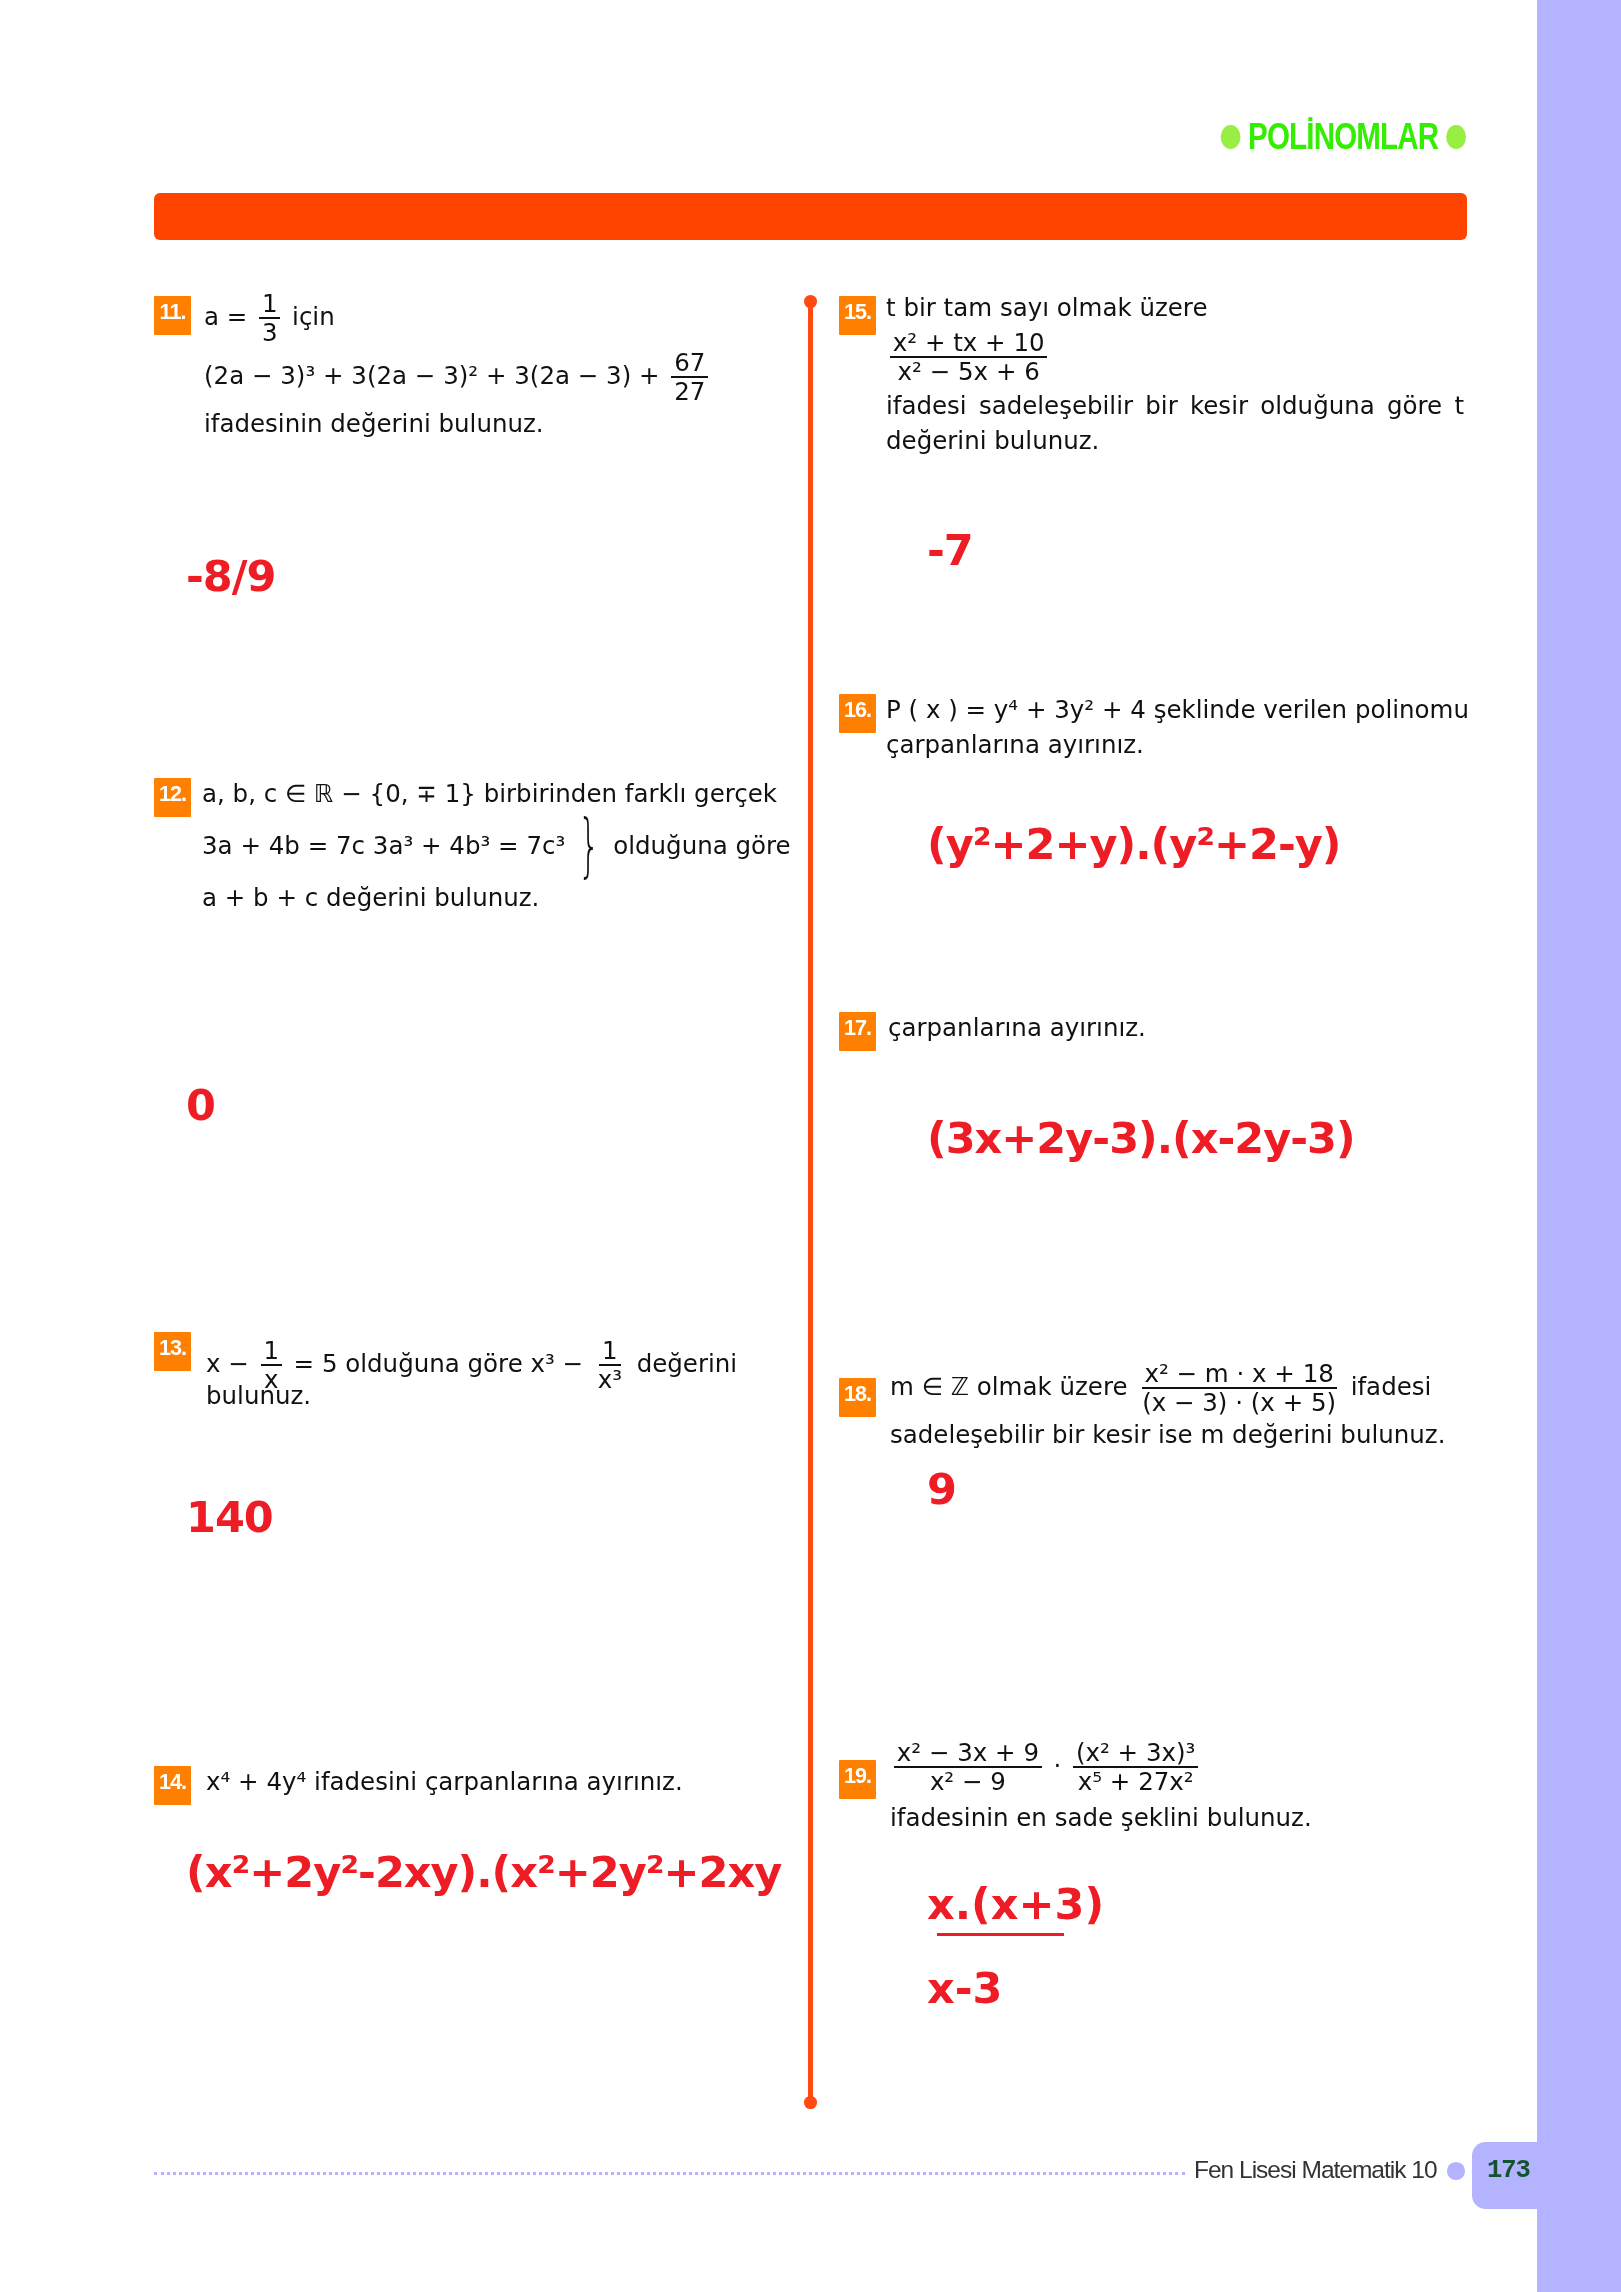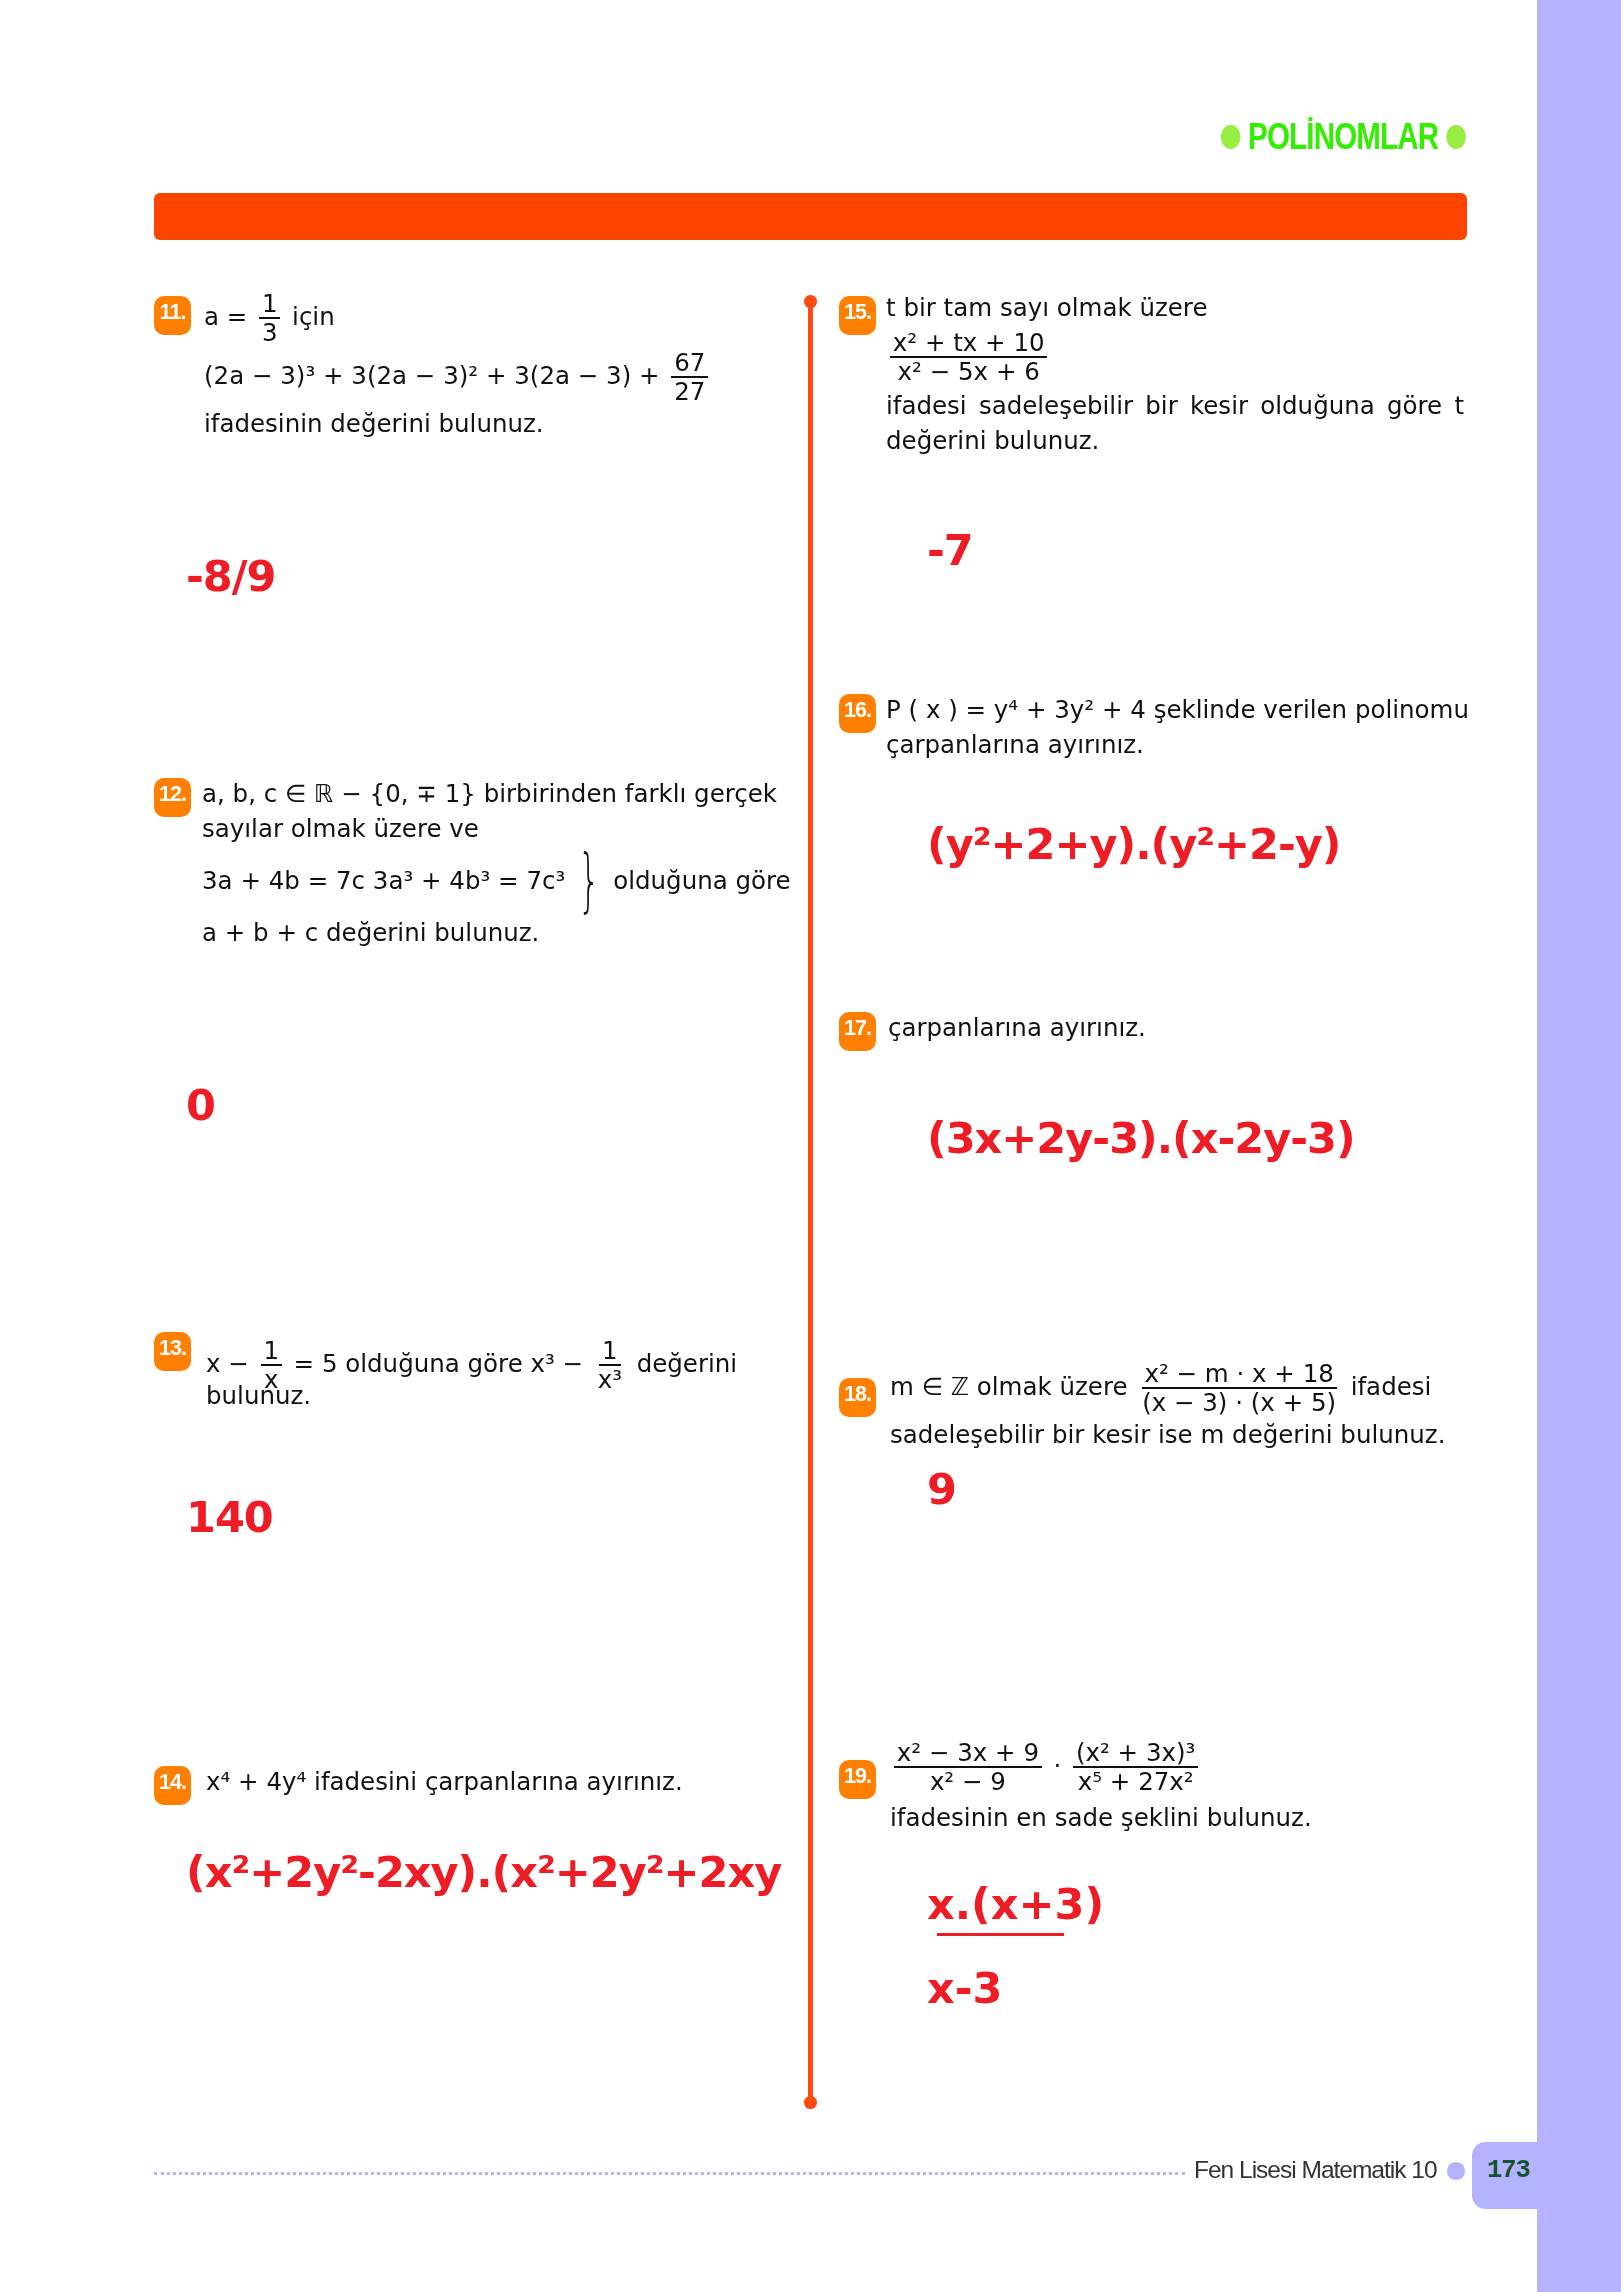--- a/index.html
+++ b/index.html
@@ -12,21 +12,21 @@
     font-family:"Liberation Sans", sans-serif; font-weight:bold; font-size:36px; color:#33ee00; letter-spacing:-1px;
     transform:scaleX(0.82); transform-origin:right center; }
   .chapter-title .dot { width:23.5px; height:23.5px; border-radius:50%; background:#99ee44; display:inline-block; }
 
   .top-bar { position:absolute; left:154px; top:193px; width:1313px; height:47px; background:#ff4400; border-radius:5.9px; }
 
   .divider { position:absolute; left:808px; top:301px; width:4.9px; height:1802px; background:#ff4a12; }
   .divider-dot { position:absolute; width:12.7px; height:12.7px; border-radius:50%; background:#ff4a12; left:804px; }
 
   .q { position:absolute; font-size:24.5px; line-height:35px; color:#111; }
-  .num { position:absolute; width:37px; height:39px; background:#ff8000; color:#fff; border-radius:10px;
+  .num { position:absolute; width:37px; height:39px; background:#ff8000; color:#fff; border-radius:1px;
     font-family:"Liberation Sans", sans-serif; font-weight:bold; font-size:21.6px; line-height:31px; text-align:center;
     letter-spacing:-1px; }
   .line { white-space:nowrap; }
   .frac { display:inline-flex; flex-direction:column; align-items:center; vertical-align:middle; margin:0 3.9px; line-height:27.4px; }
   .frac .n { border-bottom:2px solid #111; padding:0 2.9px; }
   .frac .d { padding:0 2.9px; }
 
   .ans { position:absolute; color:#ee1c25; font-family:"DejaVu Sans", sans-serif; font-weight:bold; font-size:43px; line-height:51px; white-space:nowrap; letter-spacing:-1px; }
 
   .brace-group { display:flex; align-items:center; }
@@ -78,21 +78,20 @@
         <span class="d">27</span>
       </span>
   </div>
   <div class="line">ifadesinin değerini bulunuz.</div>
 </div>
 <div class="ans" style="left:186px;top:551px">-8/9</div>
 
 <div class="num" style="left:154px;top:778px">12.</div>
 <div class="q" style="left:202px;top:776px">
   <div class="line">a, b, c ∈ ℝ − {0, ∓ 1} birbirinden farklı gerçek</div>
-  <div class="line">sayılar olmak üzere ve</div>
   <div class="brace-group">
     <div class="eqs">
       <div class="line" style="margin-right:7.8px">3a + 4b = 7c</div>
       <div class="line">3a³ + 4b³ = 7c³</div>
     </div>
     <span class="brace">}</span>
     <span class="line">olduğuna göre</span>
   </div>
   <div class="line">a + b + c  değerini bulunuz.</div>
 </div>

